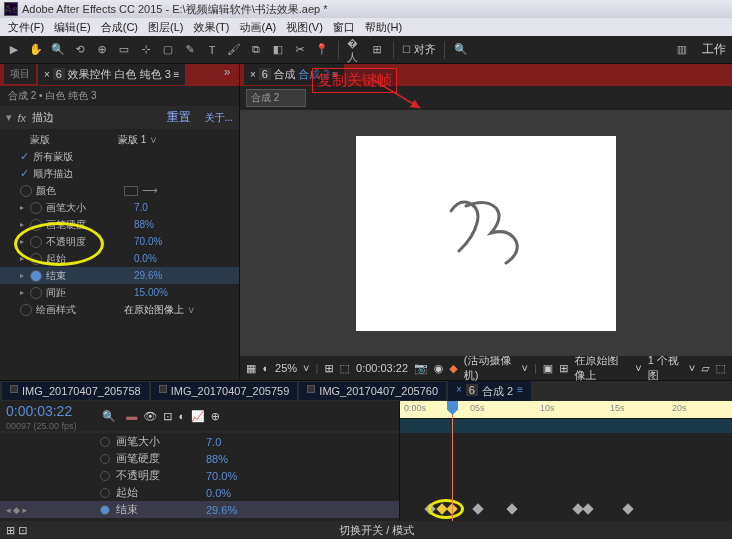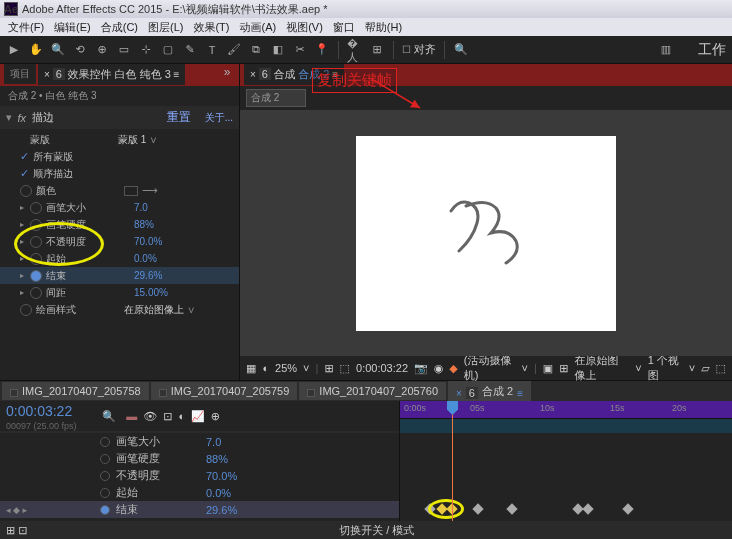--- a/index.html
+++ b/index.html
@@ -33,31 +33,31 @@
 .prop-row .dropdown{color:#ccc;font-size:10px}
 .ellipse-annot{position:absolute;border:3px solid #e8e800;border-radius:50%;pointer-events:none}
 .right-pane{flex:1;background:#232323;display:flex;flex-direction:column}
 .viewer{flex:1;background:#3a3a3a;display:flex;align-items:center;justify-content:center;position:relative}
 .canvas{width:260px;height:195px;background:#fff;position:relative}
 .canvas svg{position:absolute;top:0;left:0}
 .viewer-bar{height:24px;background:#232323;display:flex;align-items:center;padding:0 6px;gap:6px;font-size:10px;color:#aaa}
 .viewer-bar .sep{color:#555}
 .timeline-area{height:159px;background:#1e1e1e;border-top:1px solid #111;display:flex;flex-direction:column}
 .tl-tabs{height:20px;background:#2a2a2a;display:flex;align-items:center;gap:2px;padding:0 2px}
-.tl-tab{padding:3px 8px;background:#404040;color:#888;font-size:10px;display:flex;align-items:flex-end;gap:4px}
+.tl-tab{padding:3px 8px;background:#0f172a;color:#888;font-size:10px;display:flex;align-items:flex-start;gap:4px}
 .tl-tab.active{color:#5a8dd6}
 .tl-tab .dot{width:8px;height:8px;background:#333;border:1px solid #555}
 .tl-header{height:32px;display:flex;background:#232323}
 .tl-left{width:400px;border-right:1px solid #111}
 .tl-time{color:#5a8dd6;font-size:14px;padding:2px 6px}
 .tl-fps{color:#666;font-size:9px;padding:0 6px}
 .tl-icons{display:inline-flex;gap:6px;margin-left:10px}
 .tl-cols{height:18px;display:flex;align-items:center;padding:0 6px;background:#2a2a2a;color:#999;font-size:10px}
 .tl-right{flex:1;position:relative;background:#232323}
-.ruler{height:18px;background:#4c1d95;position:relative;border-bottom:1px solid #111}
+.ruler{height:18px;background:#fef9c3;position:relative;border-bottom:1px solid #111}
 .ruler .tick{position:absolute;top:2px;font-size:9px;color:#888}
 .playhead{position:absolute;top:0;width:1px;background:#e74;height:100%;z-index:5}
 .playhead-head{position:absolute;top:0;left:-5px;width:11px;height:14px;background:#4a90d9;clip-path:polygon(0 0,100% 0,100% 60%,50% 100%,0 60%)}
 .tl-body{flex:1;display:flex;overflow:hidden}
 .tl-body-left{width:400px;border-right:1px solid #111;background:#232323}
 .tl-prop-row{display:flex;align-items:center;height:17px;padding:0 6px 0 100px;font-size:10px}
 .tl-prop-row .sw{width:10px;height:10px;border:1px solid #555;border-radius:5px;margin-right:6px}
 .tl-prop-row .sw.on{background:#5a8dd6}
 .tl-prop-row .nm{flex:0 0 90px;color:#bbb}
 .tl-prop-row .vl{color:#5a8dd6}
@@ -108,21 +108,21 @@
   <span class="tool-ico">📍</span>
   <span class="tool-sep"></span>
   <span class="tool-ico">�人</span>
   <span class="tool-ico">⊞</span>
   <span class="tool-sep"></span>
   <span style="color:#aaa;font-size:10px">☐ <span>对齐</span></span>
   <span class="tool-sep"></span>
   <span class="tool-ico">🔍</span>
   <div style="flex:1"></div>
   <span class="tool-ico">▥</span>
-  <span style="color:#ccc;font-size:14px;margin-left:18px">工作</span>
+  <span style="color:#ccc;font-size:12px;margin-left:6px">工作</span>
 </div>
 
 <div class="main-area">
 
   <div class="left-pane" style="position:relative">
     <div class="panel-tabs">
       <span class="panel-tab">项目</span>
       <span class="panel-tab active">× <span style="background:#333;padding:0 3px">6</span> <span>效果控件 白色 纯色 3</span> ≡</span>
       <span style="flex:1"></span>
       <span class="tool-ico" style="font-size:12px">»</span>

